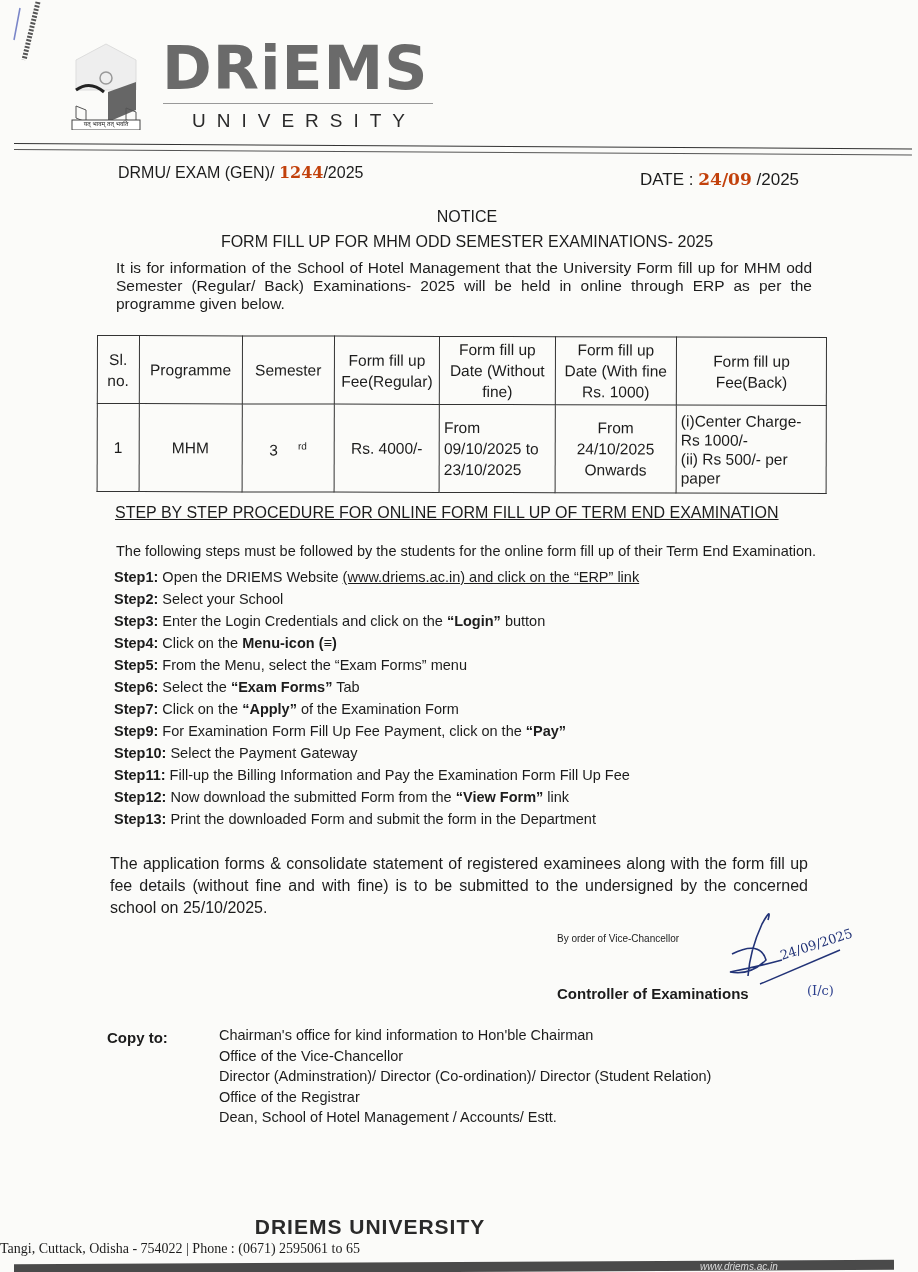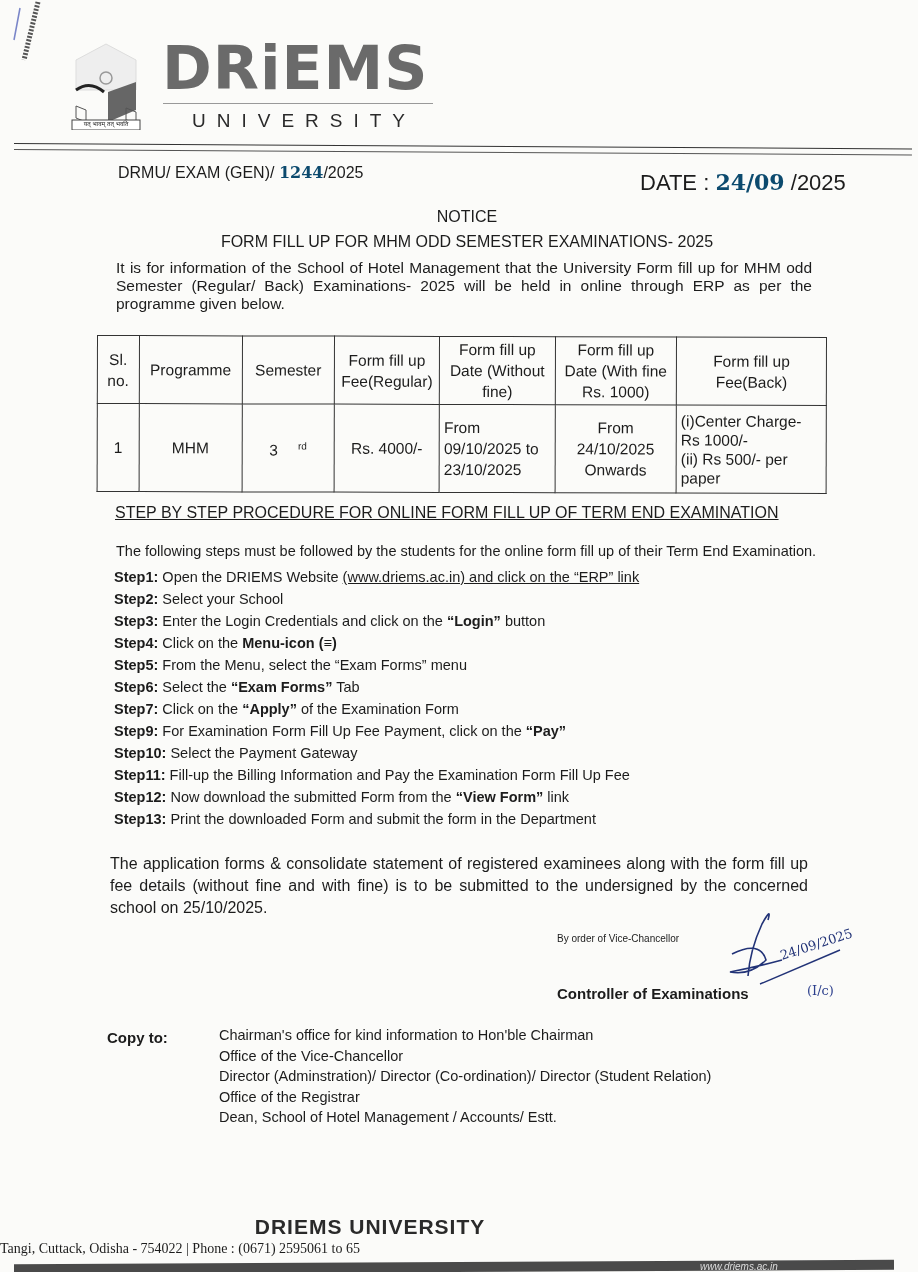--- a/index.html
+++ b/index.html
@@ -9,22 +9,22 @@
     font-family: "Liberation Sans", sans-serif;
   }
   .abs { position: absolute; }
   
   .logo-emblem { left: 70px; top: 42px; width: 72px; height: 88px; }
   .brand { left: 162px; top: 38px; font-family: "DejaVu Sans", sans-serif; font-weight: bold; font-size: 60px; letter-spacing: 1px; color: #6a6a6a; line-height: 1; }
   .brand-sub-line { left: 163px; top: 103px; width: 270px; height: 1px; background: #999; }
   .uni { left: 192px; top: 110px; font-size: 19px; letter-spacing: 11px; color: #2a2a2a; }
   .hdr-rule { left: 14px; top: 143px; width: 898px; height: 5px; border-top: 1.5px solid #333; border-bottom: 1.5px solid #555; transform: rotate(0.35deg); transform-origin: left; }
   .ref { left: 118px; top: 163px; font-size: 16px; }
-  .ref .hand, .date .hand { font-family: "DejaVu Serif", serif; color: #0c4a6e; font-weight: bold; }
-  .date { left: 640px; top: 169px; font-size: 22px; }
+  .ref .hand, .date .hand { font-family: "DejaVu Serif", serif; color: #c2410c; font-weight: bold; }
+  .date { left: 640px; top: 169px; font-size: 17px; }
   .notice-title { left: 0; width: 934px; top: 208px; text-align: center; font-size: 16px; }
   .notice-sub { left: 0; width: 934px; top: 233px; text-align: center; font-size: 16px; }
   .intro { left: 116px; top: 259px; width: 696px; font-size: 15.5px; line-height: 18px; text-align: justify; }
   
   table.sched { position: absolute; left: 97px; top: 335px; width: 730px; border-collapse: collapse; font-size: 15.5px; transform: rotate(0.15deg); transform-origin: left top; }
   table.sched td, table.sched th { border: 1px solid #333; text-align: center; font-weight: normal; padding: 2px 4px; line-height: 21px; }
   table.sched thead tr { height: 61px; }
   table.sched tbody tr { height: 88px; }
   td.left { text-align: left !important; }
   sup { font-size: 10px; margin-left: 20px; }

